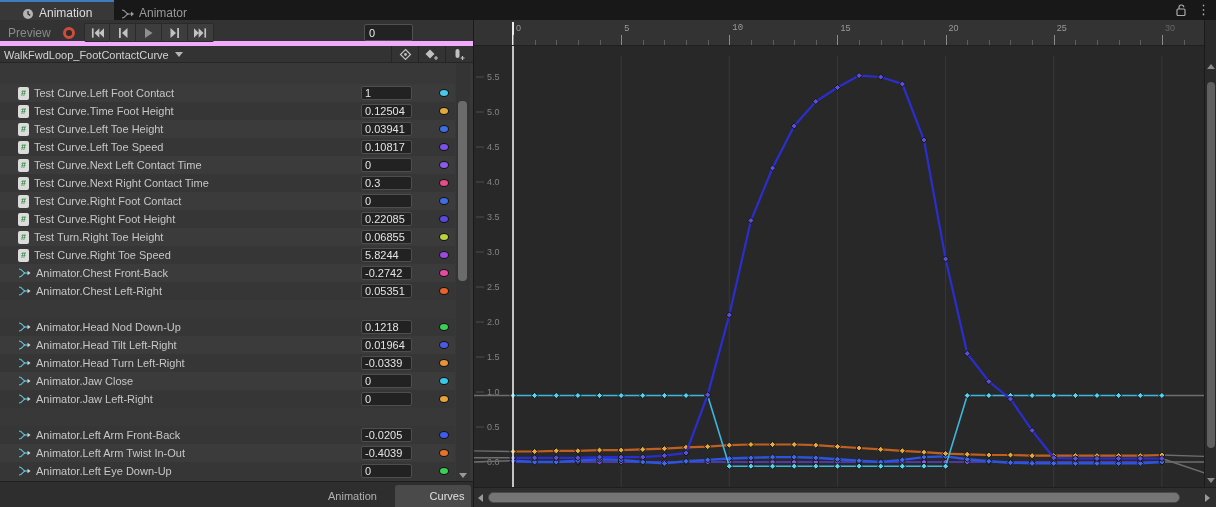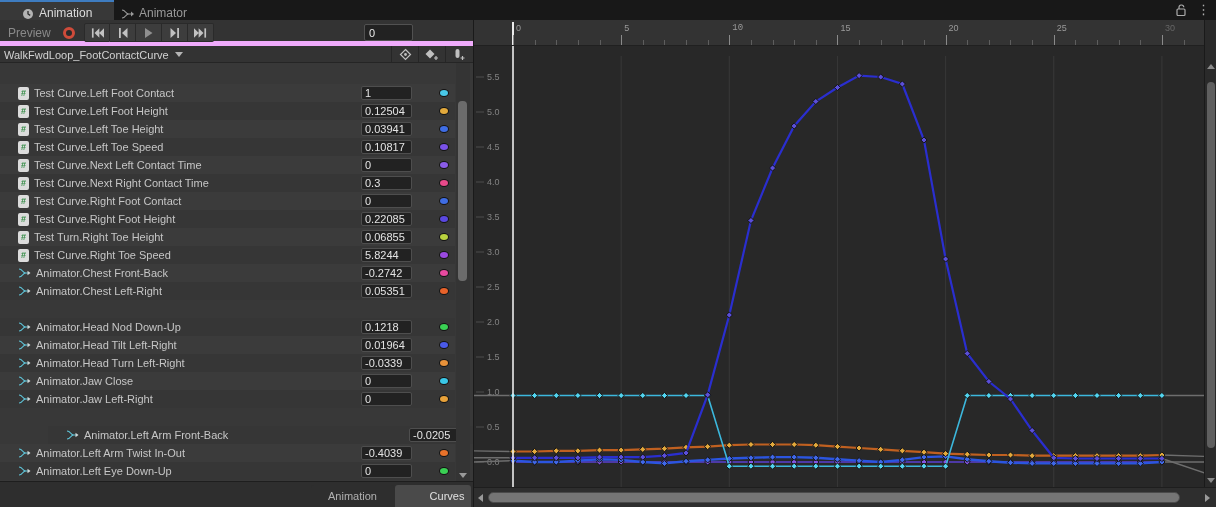--- a/index.html
+++ b/index.html
@@ -165,21 +165,21 @@
 
   <div class="plist" id="plist">
       <div class="prow even" style="top: 21px; position: absolute;">
         <div class="doc-ico">#</div>
         <span class="lbl">Test Curve.Left Foot Contact</span>
         <input class="vfield" readonly="" value="1" style="">
         <span class="cdot" style="background: rgb(73, 200, 232);"></span>
       </div>
       <div class="prow odd" style="top: 39px; position: absolute;">
         <div class="doc-ico">#</div>
-        <span class="lbl">Test Curve.Left Foot Height</span>
+        <span class="lbl">Test Curve.Time Foot Height</span>
         <input class="vfield" readonly="" value="0.12504" style="">
         <span class="cdot" style="background: rgb(226, 169, 60);"></span>
       </div>
       <div class="prow even" style="top: 57px; position: absolute;">
         <div class="doc-ico">#</div>
         <span class="lbl">Test Curve.Left Toe Height</span>
         <input class="vfield" readonly="" value="0.03941" style="">
         <span class="cdot" style="background: rgb(63, 109, 228);"></span>
       </div>
       <div class="prow odd" style="top: 75px; position: absolute;">
@@ -280,21 +280,21 @@
       </div>
       <div class="prow odd" style="top: 327px; position: absolute;">
         <svg width="13" height="12" viewBox="0 0 13 12">
           <path d="M1 2 C5 2 4 6 8 6 M1 10 C5 10 4 6 8 6 M7 6 H10.5" stroke="#5fc4d8" stroke-width="1.2" fill="none"></path>
           <path d="M9.5 3.8 L12.5 6 L9.5 8.2 Z" fill="#cfd8d8"></path>
         </svg>
         <span class="lbl">Animator.Jaw Left-Right</span>
         <input class="vfield" readonly="" value="0" style="">
         <span class="cdot" style="background: rgb(232, 162, 58);"></span>
       </div>
-      <div class="prow odd" style="top: 363px; position: absolute; margin-left: 48px;">
+      <div class="prow odd" style="top: 363px; position: absolute;">
         <svg width="13" height="12" viewBox="0 0 13 12">
           <path d="M1 2 C5 2 4 6 8 6 M1 10 C5 10 4 6 8 6 M7 6 H10.5" stroke="#5fc4d8" stroke-width="1.2" fill="none"></path>
           <path d="M9.5 3.8 L12.5 6 L9.5 8.2 Z" fill="#cfd8d8"></path>
         </svg>
         <span class="lbl">Animator.Left Arm Front-Back</span>
         <input class="vfield" readonly="" value="-0.0205" style="">
         <span class="cdot" style="background: rgb(63, 93, 232);"></span>
       </div>
       <div class="prow even" style="top: 381px; position: absolute;">
         <svg width="13" height="12" viewBox="0 0 13 12">

